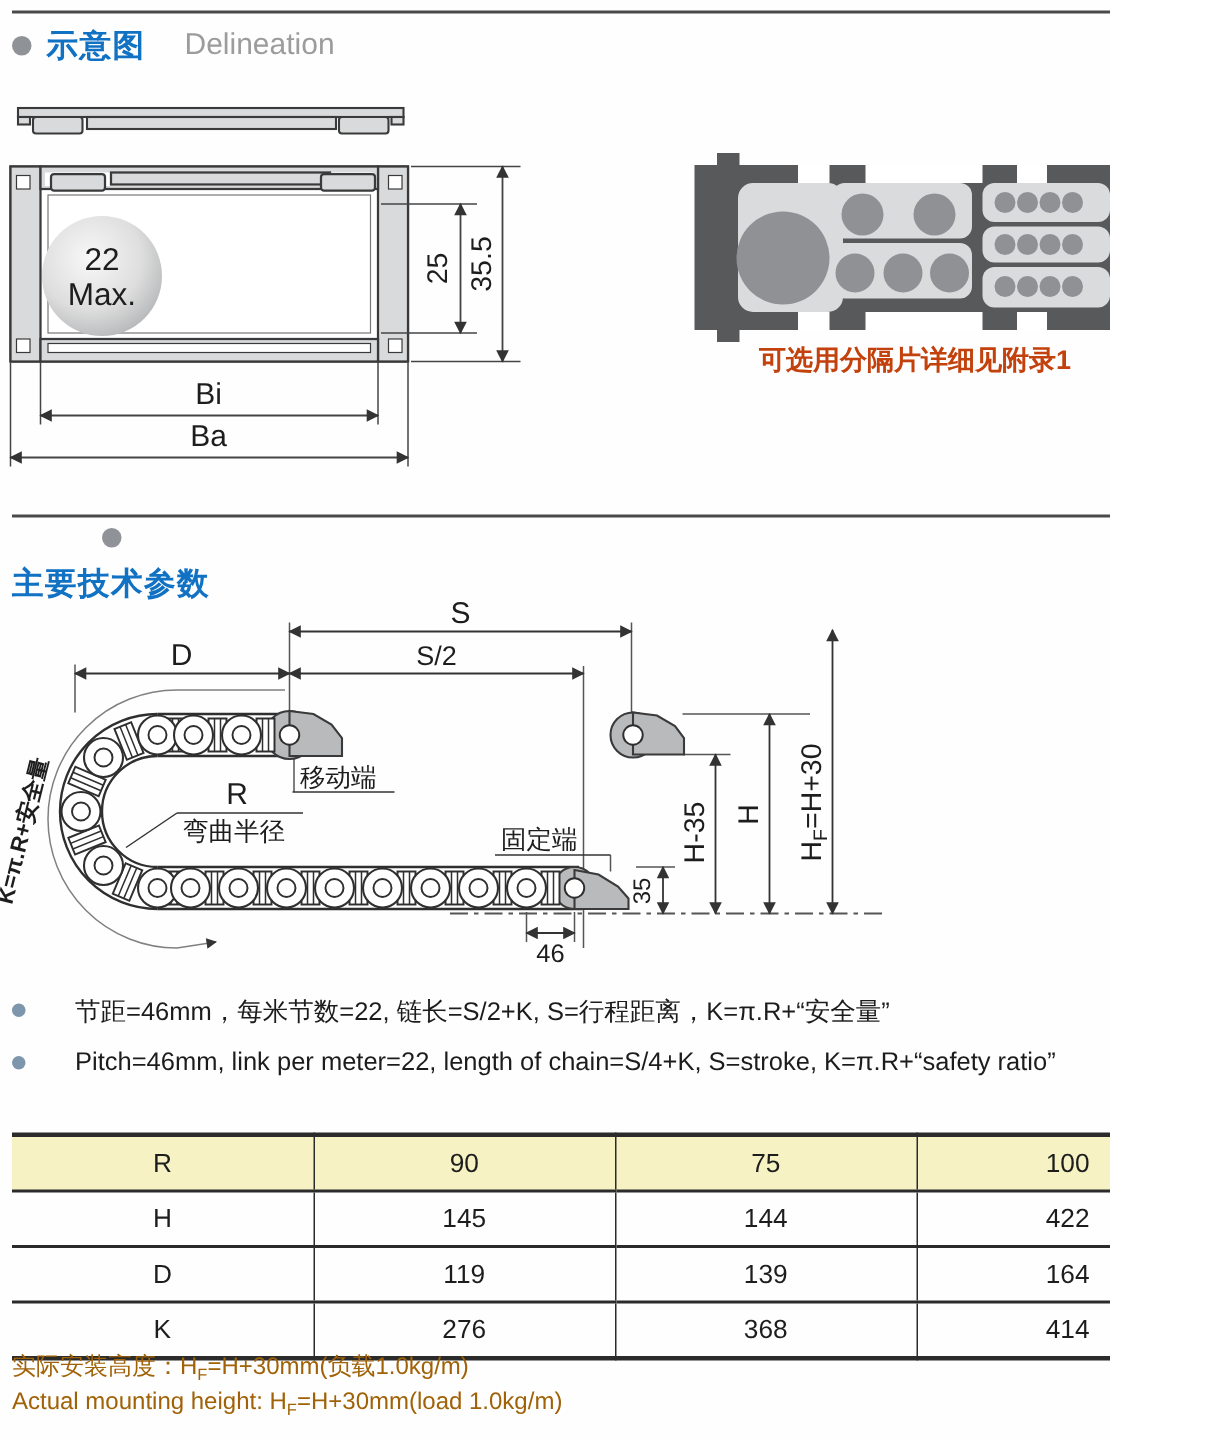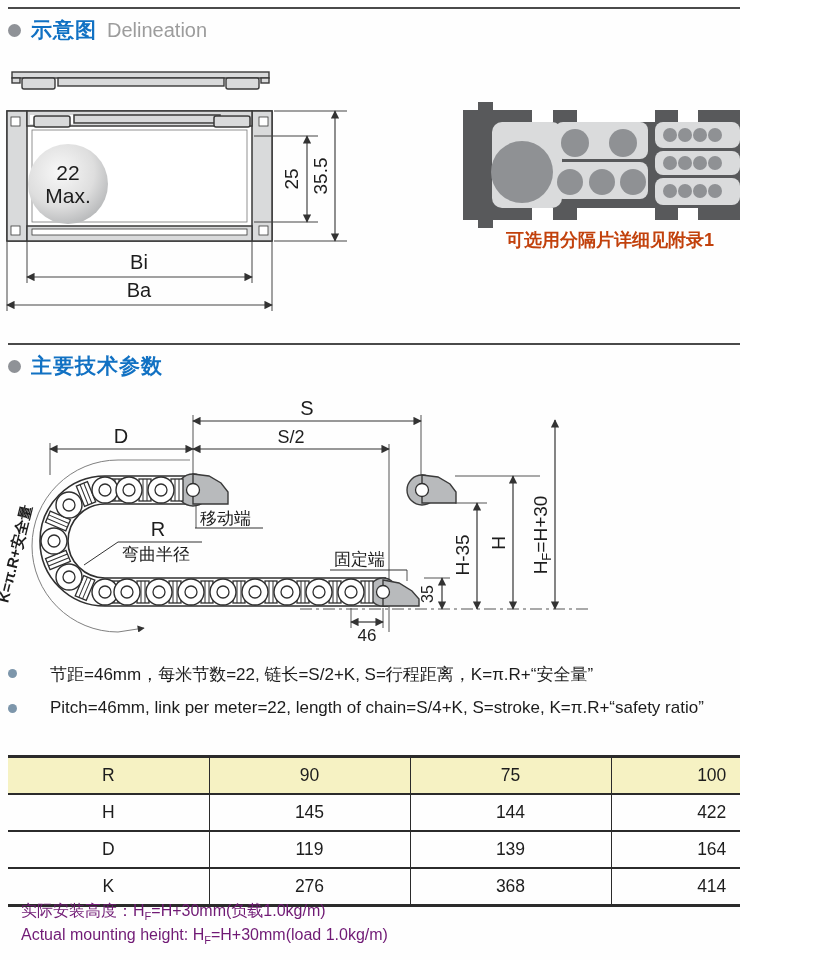--- a/index.html
+++ b/index.html
@@ -2,33 +2,33 @@
 <html><head>
 <meta charset="utf-8">
 <style>
   html,body{margin:0;padding:0;}
   body{font-family:"Liberation Sans", sans-serif; background:#ffffff;}
   .page{position:relative; width:740px; height:960px; background:#fefefe; overflow:hidden;}
   .rule{position:absolute; left:8px; width:787px; height:2px; background:#4a4a4a;}
   .sec-head{position:absolute; left:8px; display:flex; align-items:center; gap:10px;}
   .sec-dot{width:13px; height:13px; border-radius:50%; background:#8f9297; flex:0 0 auto;}
   .sec-zh{font-size:21px; font-weight:bold; color:#1171c3; letter-spacing:1px;}
-  .sec-en{font-size:20px; color:#9c9c9c;}
+  .sec-en{font-size:20px; color:#9c9c9c;margin-left:16px;}
   .divider-block{position:absolute; left:455px; top:88px; width:310px;}
   .divider-caption{margin-top:0px; text-align:center; font-size:18px; font-weight:bold; color:#c2410c;}
   .note{position:absolute; left:8px; display:flex; align-items:flex-start; gap:9px; width:800px;}
   .note-dot{width:9px; height:9px; border-radius:50%; background:#7d96ab; margin-top:6px; flex:0 0 auto;}
   .note-text{font-size:17px; color:#1c1c1c;margin-left:24px;}
   table.params{position:absolute; left:8px; top:755px; width:804px; border-collapse:collapse; table-layout:fixed;
     border-top:3px solid #2b2b2b; border-bottom:3px solid #2b2b2b;}
   table.params td{height:33px; text-align:center; vertical-align:middle; font-size:17.5px; color:#1d1d1d;
     border-bottom:2px solid #2b2b2b; border-left:1.4px solid #2b2b2b;}
   table.params td:first-child{border-left:none;}
   table.params tr.hdr td{background:#f6f2c3;}
-  .footer-line{position:absolute; left:21px; font-size:16px; color:#701a75;}
+  .footer-line{position:absolute; left:8px; font-size:16px; color:#a16207;}
   .footer-line sub{font-size:11px;}
   svg text{fill:#1d1d1d;}
 </style>
 </head>
 <body>
 
 <div class="page">
 
   <div class="rule" style="top:7px;"></div>
   <div class="sec-head" style="top:16px;">
@@ -139,21 +139,21 @@
             <circle cx="225" cy="103" r="7"></circle>
             <circle cx="240" cy="103" r="7"></circle>
             <circle cx="255" cy="103" r="7"></circle>
         </g>
       </g>
     </svg>
     <div class="divider-caption">可选用分隔片详细见附录1</div>
   </div>
 
   <div class="rule" style="top:343px;"></div>
-  <div class="sec-head" style="top:352px;">
+  <div class="sec-head" style="top:352px;flex-direction:column;">
     <span class="sec-dot"></span>
     <span class="sec-zh">主要技术参数</span>
   </div>
 
   <svg style="position:absolute; left:0px; top:395px;" width="604" height="252" viewBox="0 0 604 252" xmlns="http://www.w3.org/2000/svg">
     <defs>
       <marker id="ar2" viewBox="0 0 10 10" refX="9" refY="5" markerWidth="9" markerHeight="7" orient="auto-start-reverse">
         <path d="M0,0 L10,5 L0,10 z" fill="#333"></path>
       </marker>
       <g id="pin">

